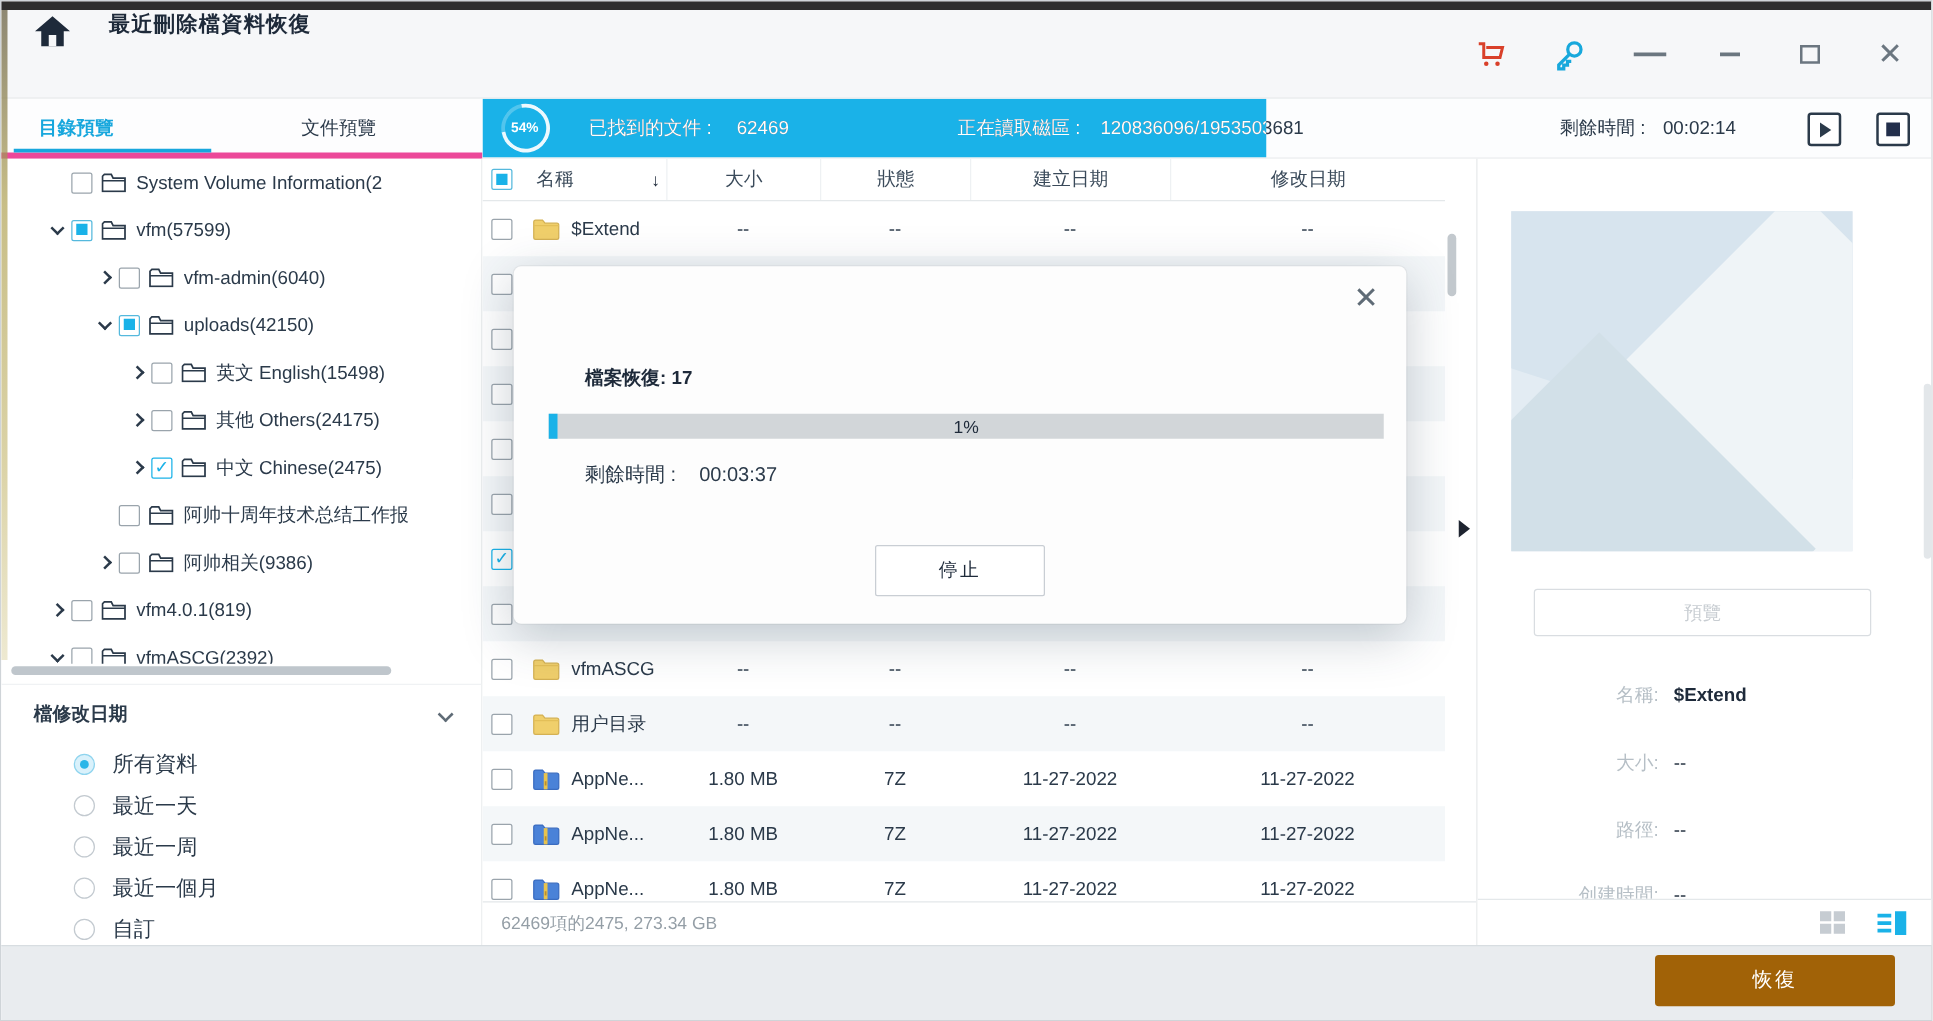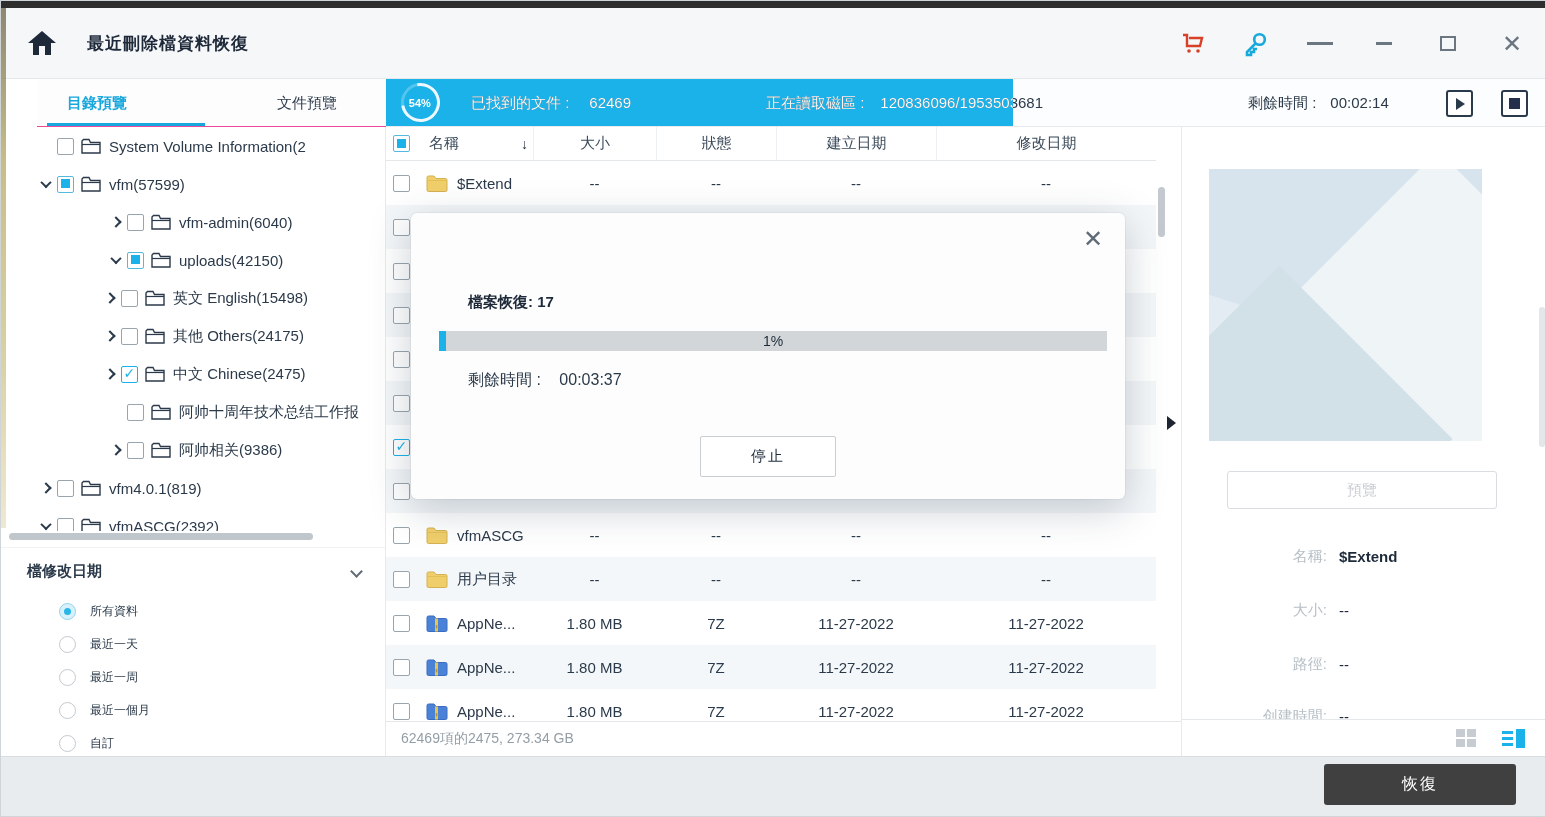--- a/index.html
+++ b/index.html
@@ -5,32 +5,32 @@
   * { margin:0; padding:0; box-sizing:border-box; }
   html,body { width:1546px; height:817px; overflow:hidden; background:#dfe3e6; }
   body { font-family:"Liberation Sans","DejaVu Sans",sans-serif; color:#2b3a4a; }
   .window { position:relative; width:1546px; height:817px; background:#fff; border:1px solid #cfd4d8; overflow:hidden; }
 
   
   .art-top { position:absolute; left:0; top:0; width:100%; height:7px; background:#2e2e2e; z-index:60; }
   .art-left { position:absolute; left:0; top:7px; width:5px; height:520px; background:linear-gradient(#6b6347,#b5a85e 30%, #cfc489 70%, #e8e2c2); opacity:.75; z-index:60; }
 
   
-  .titlebar { position:absolute; left:0; top:7px; width:100%; height:71px; background:#f6f7f9; border-bottom:1px solid #e5e8ea; display:flex; align-items:center; }
+  .titlebar { position:absolute; left:0; top:7px; width:100%; height:71px; background:#f6f7f9; border-bottom:1px solid #e5e8ea; display:flex; align-items:flex-start; }
   .home-btn { margin-left:24px; width:34px; height:34px; display:flex; align-items:center; justify-content:center; cursor:pointer; }
   .app-title { margin-left:28px; font-size:17px; font-weight:bold; color:#1e2a3a; letter-spacing:1px; }
   .tb-right { position:absolute; right:20px; top:0; height:71px; display:flex; align-items:center; gap:38px; }
   .tb-ic { width:26px; height:26px; display:flex; align-items:center; justify-content:center; cursor:pointer; }
   .menu-ic span { display:block; width:18px; height:2.5px; background:#6b7680; margin:2.2px 0; }
   .min-ic  { width:16px; height:3px; background:#6b7680; }
   .max-ic  { width:16px; height:15px; border:2px solid #6b7680; background:transparent; }
   .close-ic{ font-size:24px; color:#6b7680; line-height:1; font-weight:400; }
 
   
-  .tabszone { position:absolute; left:0; top:78px; width:385px; height:48px; background:#fdfdfe; border-bottom:1px solid #ec4899;margin-left:36px; }
+  .tabszone { position:absolute; left:0; top:78px; width:385px; height:48px; background:#fdfdfe; border-bottom:5px solid #ec4899; }
   .tab { position:absolute; top:0; height:48px; line-height:48px; font-size:15px; cursor:pointer; }
   .tab-dir { left:30px; color:#18a7dd; font-weight:bold; }
   .tab-file{ left:240px; color:#2b3a4a; }
   .tab-underline { position:absolute; left:10px; bottom:0; width:158px; height:3px; background:#18a7dd; }
 
   .scanstrip { position:absolute; left:385px; top:78px; width:1161px; height:48px; background:#fcfdfe; border-bottom:1px solid #e8eaec; overflow:hidden; }
   .scan-fill { position:absolute; left:0; top:0; bottom:0; width:54%; background:#1ab2e8; }
   .scan-layer { position:absolute; inset:0; font-size:15px; }
   .scan-layer.dark { color:#2b3a4a; }
   .scan-layer.white { color:#fff; clip-path:inset(0 46% 0 0); }
@@ -58,33 +58,33 @@
   .chev { width:8px; height:8px; border-right:2px solid #2b3a4a; border-bottom:2px solid #2b3a4a; }
   .chev.down { transform:rotate(45deg) translate(-1px,-1px); }
   .chev.right{ transform:rotate(-45deg); }
   .cb { width:17px; height:17px; border:1.5px solid #9aa4ac; border-radius:2px; background:#fff; flex:0 0 17px; margin-right:7px; position:relative; cursor:pointer; }
   .cb.partial { border-color:#55b9dd; }
   .cb.partial::after { content:""; position:absolute; left:2.5px; top:2.5px; width:9px; height:9px; background:#1ab2e8; }
   .cb.checked { border-color:#1ab2e8; }
   .cb.checked::after { content:"✓"; position:absolute; left:1.5px; top:-2px; font-size:14px; font-weight:bold; color:#1ab2e8; }
   .titem .ficon { margin-right:8px; flex:0 0 20px; display:flex; }
   .titem .tlabel { font-size:15px; color:#2b3a4a; overflow:hidden; }
-  .d1 { padding-left:34px; } .d2 { padding-left:104px; } .d3 { padding-left:98px; }
+  .d1 { padding-left:34px; } .d2 { padding-left:72px; } .d3 { padding-left:98px; }
 
   .hscroll { position:absolute; left:8px; top:406px; width:304px; height:7px; background:#bfc6cc; border-radius:4px; cursor:pointer; }
 
   .filterbox { position:absolute; left:0; top:420px; width:100%; height:209px; border-top:1px solid #f0f2f4; background:#fff; }
   .filter-head { display:flex; align-items:center; justify-content:space-between; padding:14px 24px 0 26px; font-size:15px; font-weight:bold; color:#2b3a4a; }
   .filter-chev { width:9px; height:9px; border-right:2px solid #5f6b76; border-bottom:2px solid #5f6b76; transform:rotate(45deg); cursor:pointer; }
   .radios { margin-top:14px; }
   .radio-row { display:flex; align-items:center; height:33px; padding-left:58px; cursor:pointer; }
   .rad { width:17px; height:17px; border-radius:50%; border:1.5px solid #c3cad0; background:#fff; margin-right:14px; position:relative; flex:0 0 17px; }
   .rad.sel { border-color:#8fd4ee; background:#d9f1fb; }
   .rad.sel::after { content:""; position:absolute; left:3.5px; top:3.5px; width:7px; height:7px; border-radius:50%; background:#29b6e8; }
-  .radio-row span { font-size:12px; color:#2b3a4a;text-align:right; }
+  .radio-row span { font-size:17px; color:#2b3a4a;text-align:right; }
 
   
   .tablezone { position:absolute; left:385px; top:126px; width:795px; height:629px; background:#fff; overflow:hidden; }
   .thead { display:grid; grid-template-columns:147px 123px 120px 160px 220px; width:770px; height:34px; border-bottom:1px solid #e4e8ea; align-items:center; font-size:15px; color:#3a4a5a; }
   .thead .hc { display:flex; align-items:center; justify-content:center; height:100%; border-left:1px solid #eef1f3; }
   .thead .hc:first-child { border-left:none; justify-content:flex-start; padding-left:7px; }
   .hname { margin-left:12px; }
   .sortarrow { margin-left:62px; font-weight:bold; font-size:14px; color:#1e2a3a; }
   .tbody { position:absolute; left:0; top:34px; width:770px; height:560px; overflow:hidden; }
   .trow { display:grid; grid-template-columns:147px 123px 120px 160px 220px; height:44px; align-items:center; font-size:15px; cursor:pointer; }
@@ -111,21 +111,21 @@
   .grid-ic { display:grid; grid-template-columns:9px 9px; grid-gap:2.5px; cursor:pointer; }
   .grid-ic i { width:9px; height:8px; background:#c6ccd2; }
   .list-ic { display:flex; align-items:center; gap:3px; cursor:pointer; }
   .list-ic .bars { display:flex; flex-direction:column; gap:3px; }
   .list-ic .bars i { width:11px; height:3px; background:#1ab2e8; }
   .list-ic .pane { width:9px; height:19px; background:#1ab2e8; }
   .rscroll { position:absolute; right:2px; top:180px; width:6px; height:140px; background:#e3e7ea; border-radius:3px; }
 
   
   .bottombar { position:absolute; left:0; top:755px; width:100%; height:62px; background:#e9ecef; border-top:1px solid #d8dde1; }
-  .recover-btn { position:absolute; right:29px; top:7px; width:192px; height:41px; background:#404040; color:#fff; font-size:16px; border:none; border-radius:3px; display:flex; align-items:center; justify-content:center; cursor:pointer; letter-spacing:2px; }
+  .recover-btn { position:absolute; right:29px; top:7px; width:192px; height:41px; background:#a16207; color:#fff; font-size:16px; border:none; border-radius:3px; display:flex; align-items:center; justify-content:center; cursor:pointer; letter-spacing:2px; }
 
   
   .modal { position:absolute; left:410px; top:212px; width:714px; height:286px; background:#fdfdfd; border-radius:6px; box-shadow:0 10px 40px rgba(40,60,80,.25), 0 0 0 1px rgba(0,0,0,.04); z-index:40; }
   .modal-close { position:absolute; right:22px; top:14px; font-size:24px; color:#5f6b76; cursor:pointer; line-height:1; }
   .m-label { position:absolute; left:57px; top:80px; font-size:15px; font-weight:bold; color:#1e2a3a; }
   .m-track { position:absolute; left:28px; top:118px; width:668px; height:20px; background:#d2d6d9; }
   .m-fill { position:absolute; left:0; top:0; bottom:0; width:1%; background:#1ab2e8; }
   .m-pct { position:absolute; inset:0; text-align:center; line-height:20px; font-size:14px; color:#1e2a3a; }
   .m-remaining { position:absolute; left:57px; top:157px; font-size:16px; color:#2b3a4a; }
   .m-remaining .val { margin-left:14px; }

